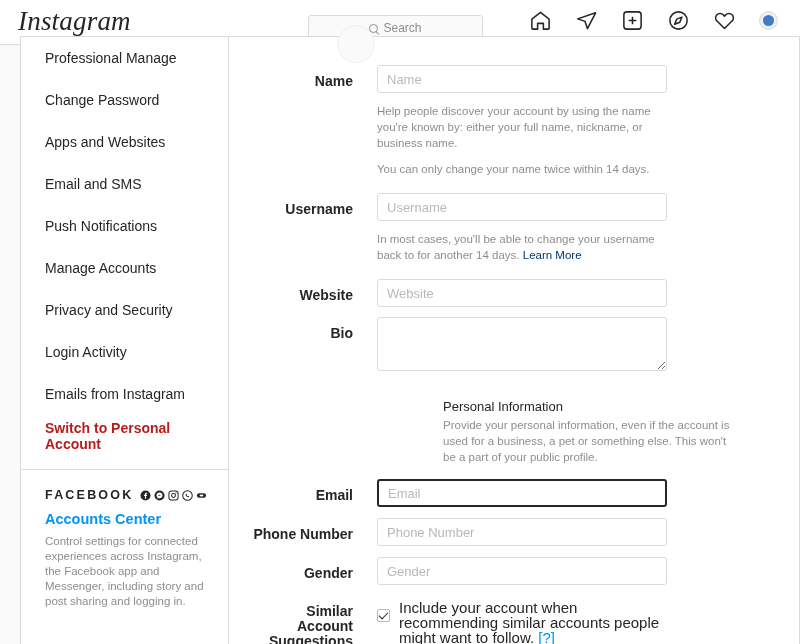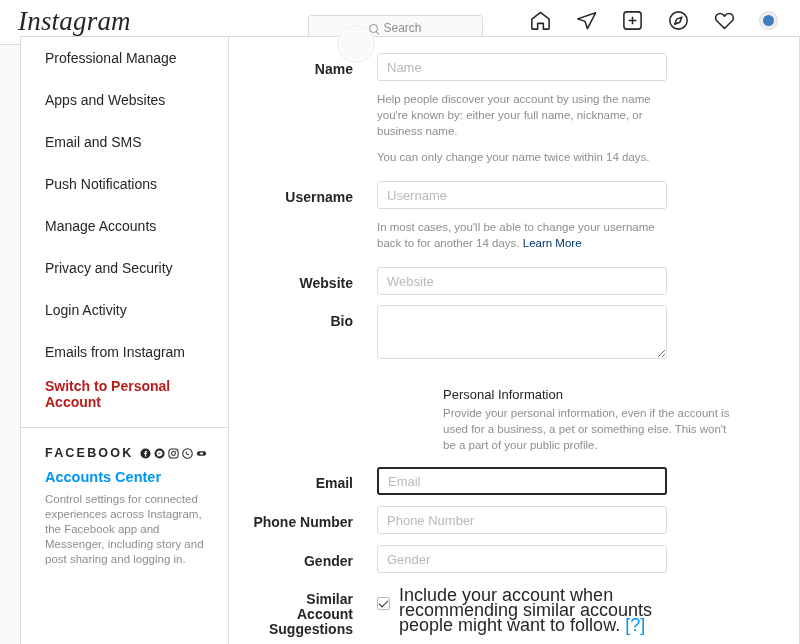--- a/index.html
+++ b/index.html
@@ -103,21 +103,21 @@
   .chk {
     width:13px; height:13px; flex:0 0 13px; margin-top:9px;
     border:1px solid #b9b9b9; border-radius:2px; background:#fff;
     position:relative;
   }
   .chk.checked:after {
     content:""; position:absolute; left:3px; top:0px;
     width:4px; height:8px; border:solid #262626; border-width:0 1.6px 1.6px 0;
     transform:rotate(45deg);
   }
-  .chk-txt { font-size:18px; color:#262626; line-height:15px; }
+  .chk-txt { font-size:15px; color:#262626; line-height:15px; }
 </style>
 </head>
 <body>
 
 <div id="topnav">
   <div id="logo-wrap">
     <span class="ig-logo">Instagram</span>
   </div>
 
   <div id="search-box">
@@ -161,20 +161,23 @@
   </div>
 </div>
 
 <div id="card">
 
   <div id="sidebar">
     <div class="side-item">
         <span>Professional Manage</span>
       </div>
     <div class="side-item">
+        <span>Change Password</span>
+      </div>
+    <div class="side-item">
         <span>Apps and Websites</span>
       </div>
     <div class="side-item">
         <span>Email and SMS</span>
       </div>
     <div class="side-item">
         <span>Push Notifications</span>
       </div>
     <div class="side-item">
         <span>Manage Accounts</span>
@@ -222,21 +225,21 @@
         </span>
       </div>
       <div id="accounts-center">Accounts Center</div>
       <div id="fb-desc">Control settings for connected experiences across Instagram, the Facebook app and Messenger, including story and post sharing and logging in.</div>
     </div>
   </div>
 
   <div id="form">
     <div class="partial-avatar"></div>
 
-    <div class="row" style="margin-top:16px;">
+    <div class="row" style="margin-top:28px;">
       <div class="lbl">Name</div>
       <div class="fld">
         <input class="txt" type="text" placeholder="Name" style="">
         <div class="help" style="margin-top:10px;">Help people discover your account by using the name you're known by: either your full name, nickname, or business name.</div>
         <div class="help" style="margin-top:10px;">You can only change your name twice within 14 days.</div>
       </div>
     </div>
 
     <div class="row" style="margin-top:16px;">
       <div class="lbl">Username</div>

